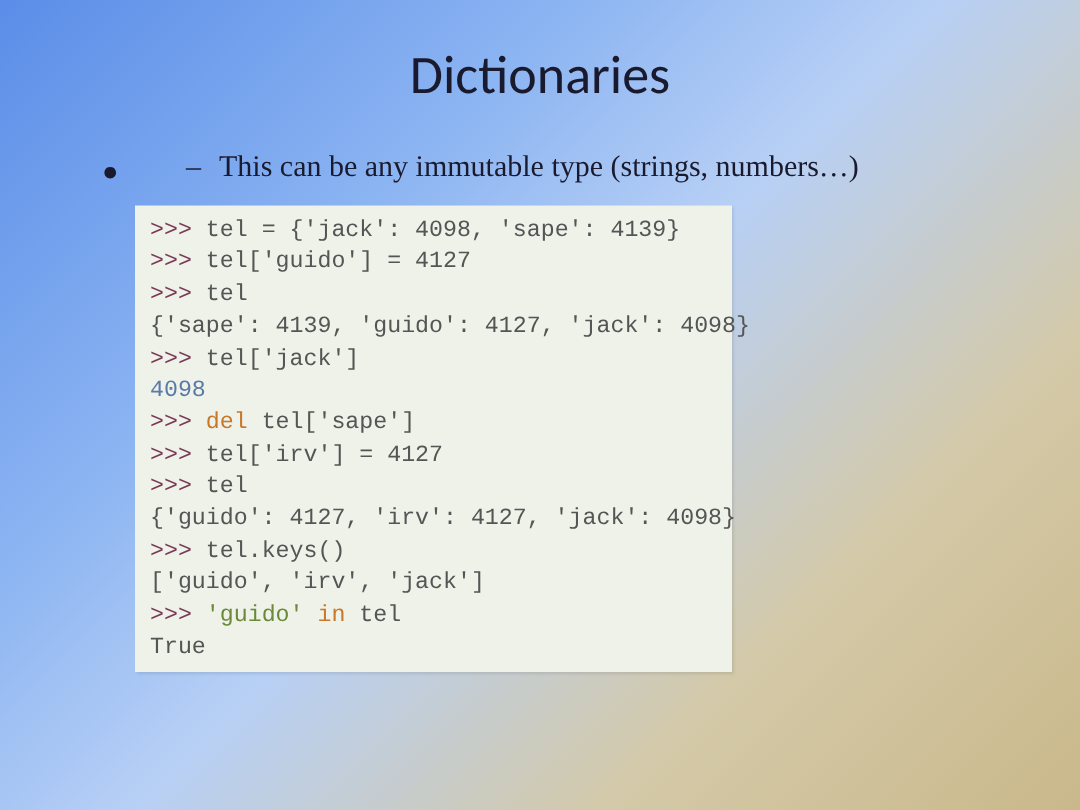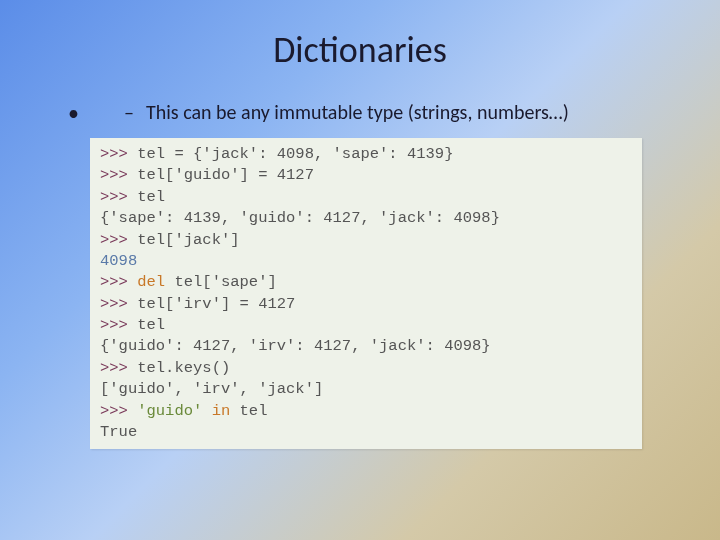--- a/index.html
+++ b/index.html
@@ -37,20 +37,21 @@
     content: "•";
     position: absolute;
     left: 0;
     color: #1a1a2e;
     font-size: 22px;
   }
   .sub-list {
     list-style: none;
     padding-left: 32px;
     margin-top: 6px;
+    font-family: Liberation Serif, serif;
   }
   .sub-list > li {
     font-size: 20px;
     color: #1a1a2e;
     margin-bottom: 4px;
     position: relative;
     padding-left: 22px;
   }
   .sub-list > li::before {
     content: "–";
@@ -59,21 +60,21 @@
     color: #1a1a2e;
   }
   .code-block {
     background: #eef2e9;
     margin-top: 14px;
     margin-left: 40px;
     padding: 6px 10px;
     font-family: 'Courier New', monospace;
     font-size: 15.5px;
     line-height: 1.38;
-    width: 552px;
+    width: 398px;
     white-space: pre;
     box-shadow: 1px 1px 2px rgba(0,0,0,0.1);
   }
   .prompt { color: #7a3a5a; }
   .kw { color: #c87828; }
   .str { color: #6a8a3a; }
   .num { color: #5a7aa8; }
   .plain { color: #555; }
 </style>
 </head>

